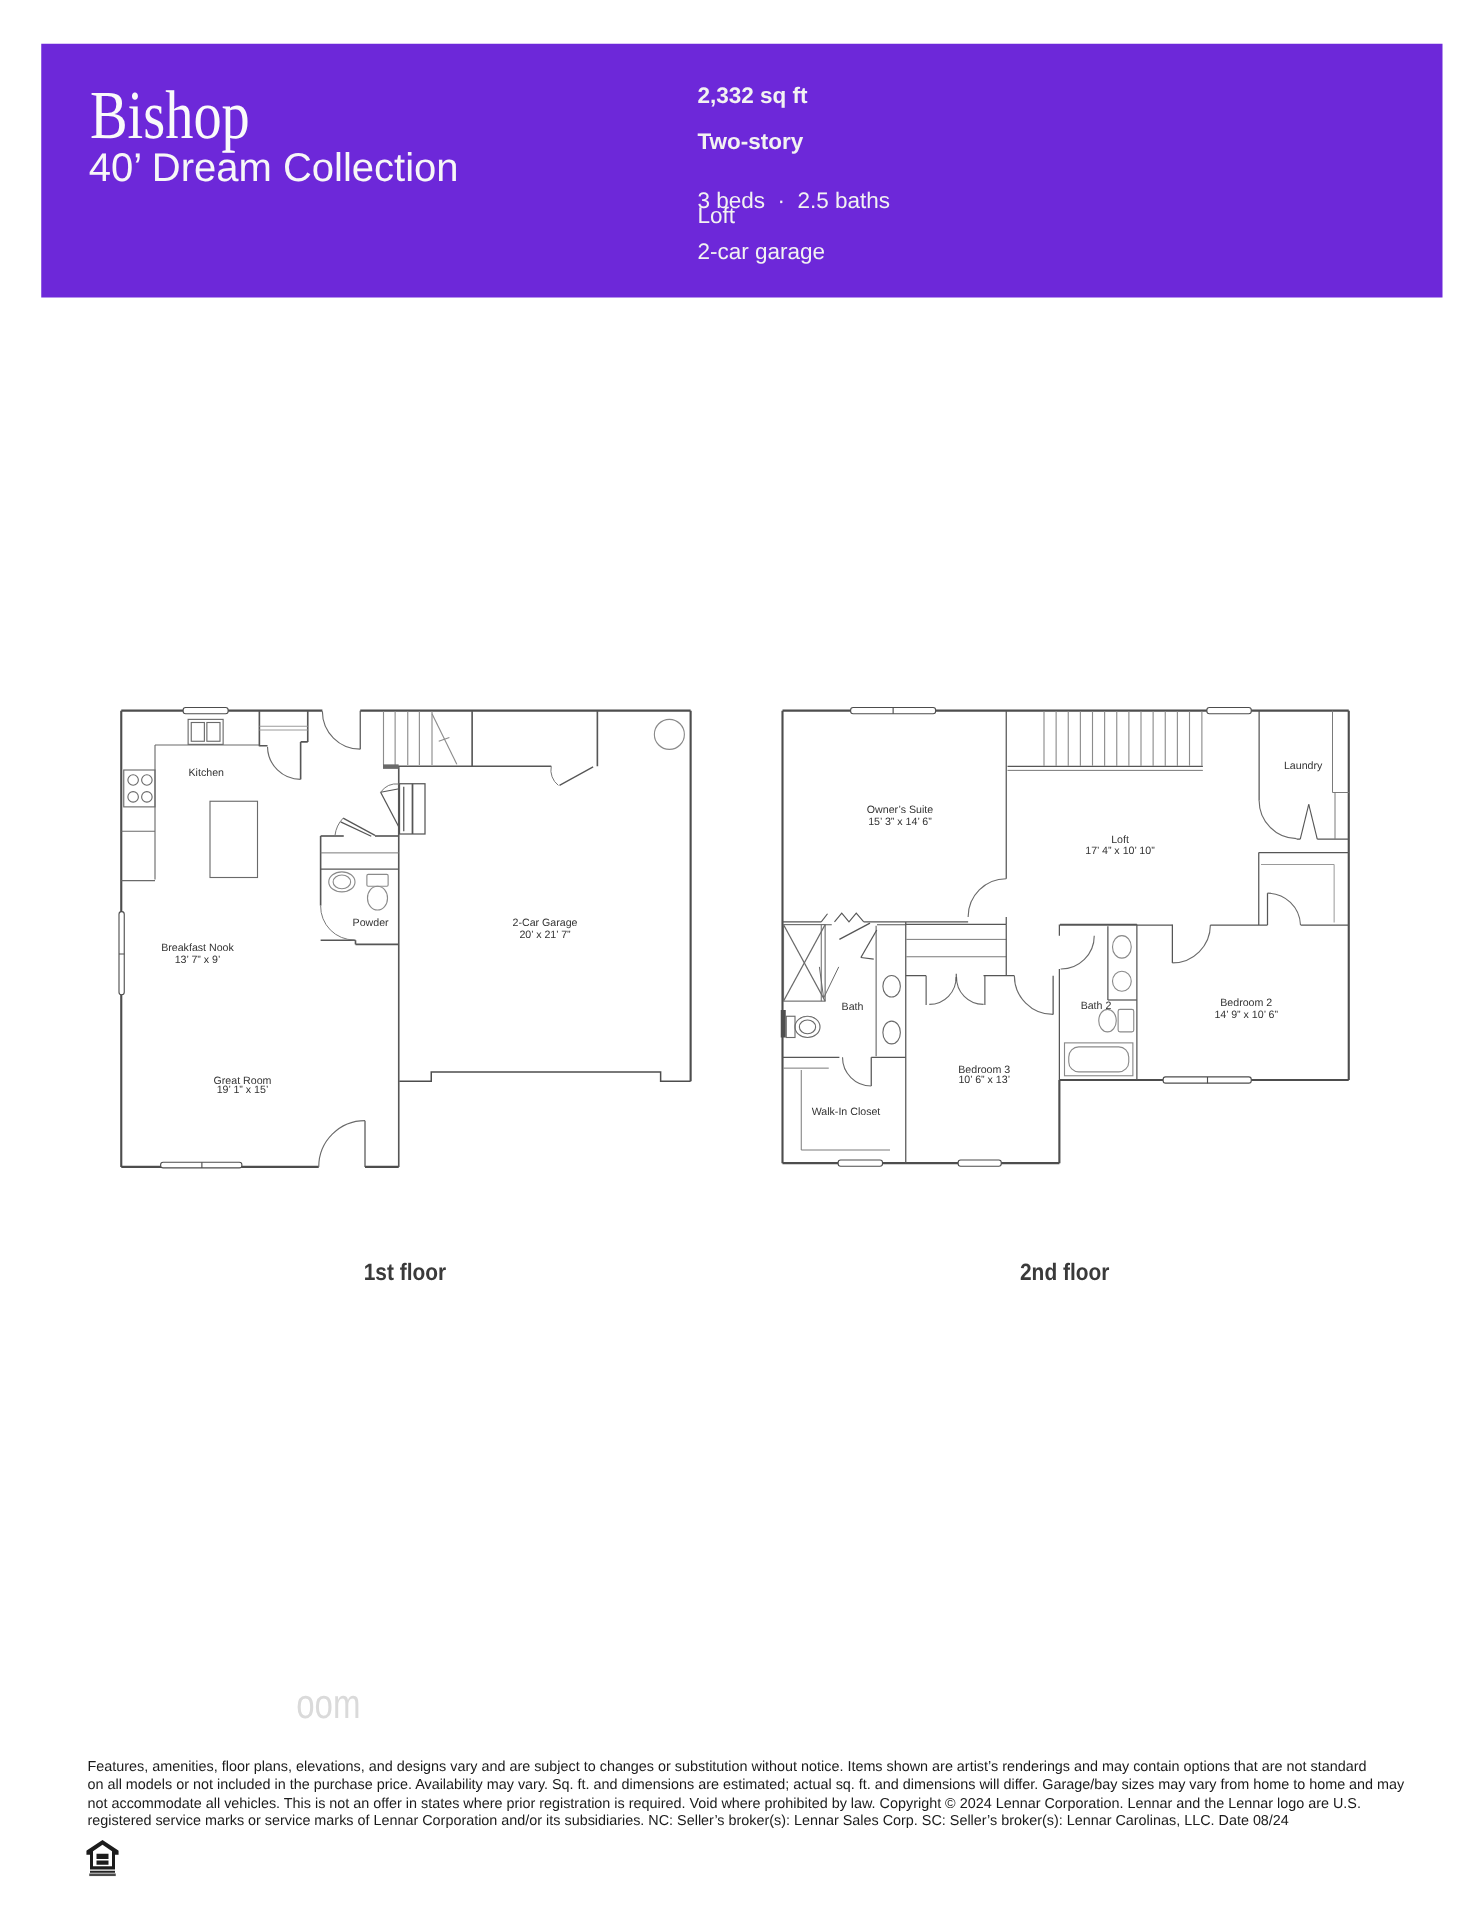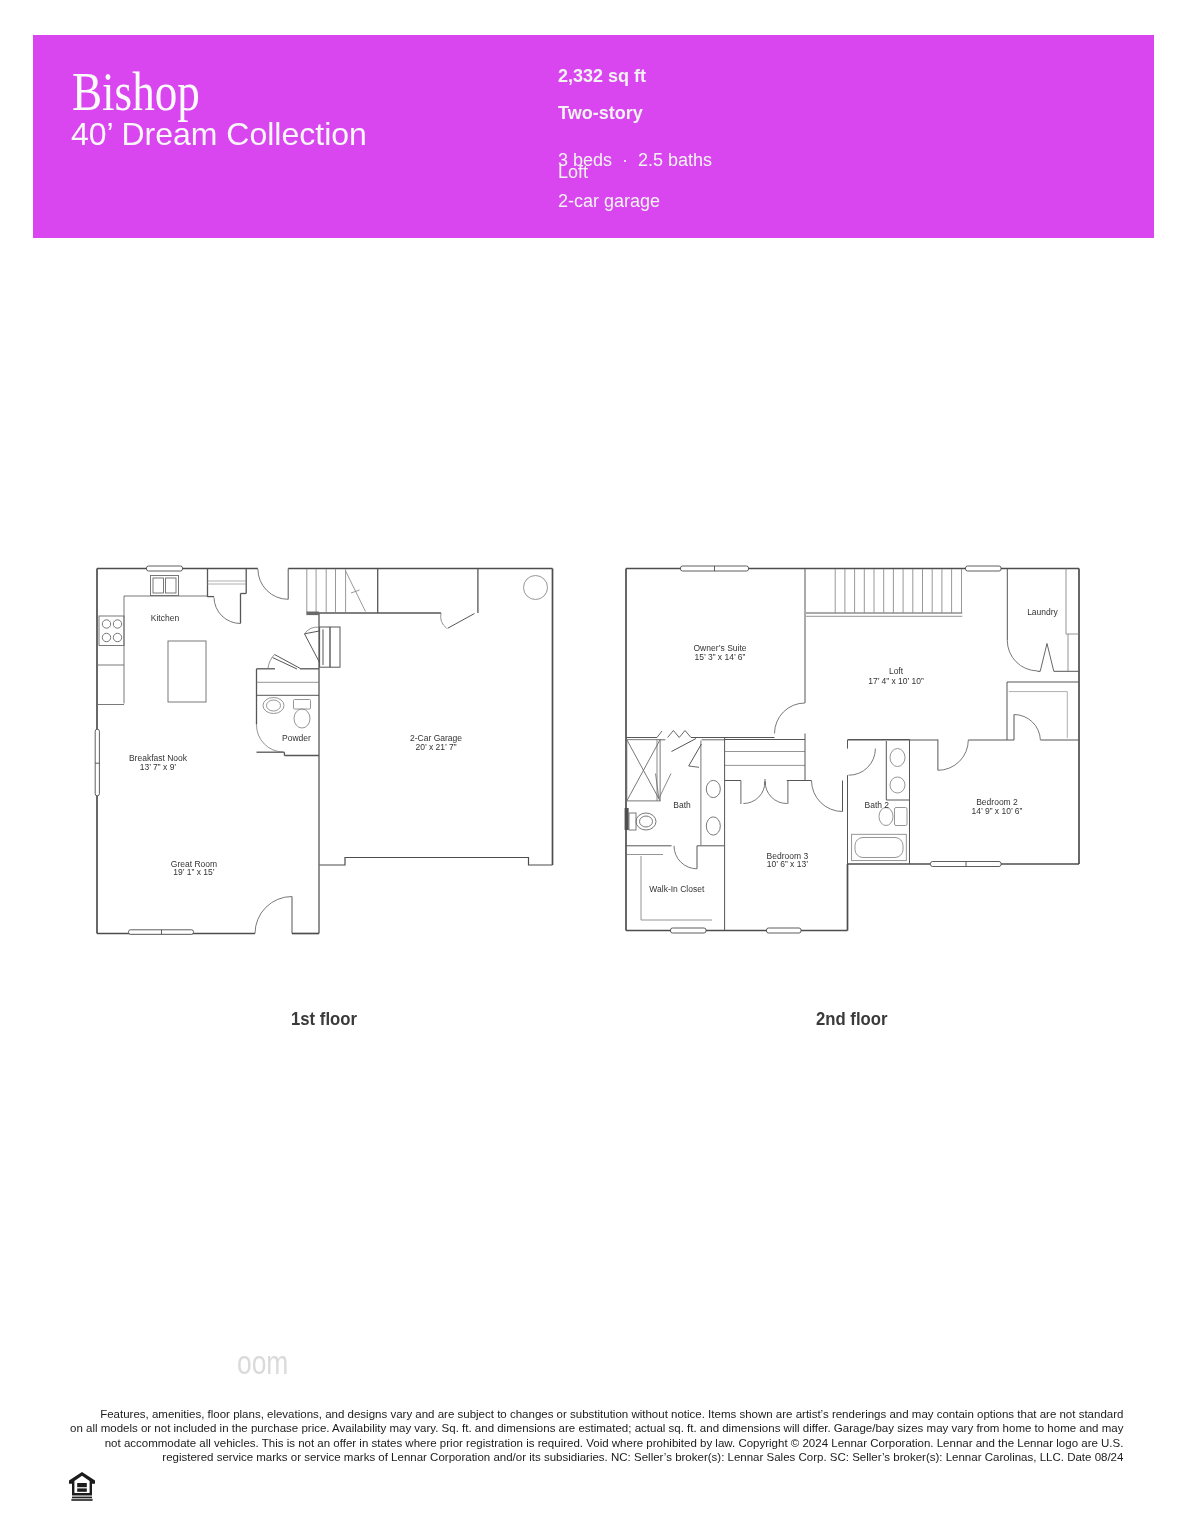--- a/index.html
+++ b/index.html
@@ -1,27 +1,27 @@
 <!DOCTYPE html>
 <html><head>
 <meta charset="utf-8">
 <style>
   html,body{margin:0;padding:0;background:#fff;}
   body{width:1187px;height:1536px;position:relative;overflow:hidden;
        font-family:"Liberation Sans",sans-serif;}
-  .hdr{position:absolute;left:33px;top:35px;width:1121px;height:203px;background:#d946ef;}
+  .hdr{position:absolute;left:33px;top:35px;width:1121px;height:203px;background:#6d28d9;}
   .title{position:absolute;left:39px;top:28.5px;font-family:"Liberation Serif",serif;
          font-size:55px;line-height:55px;color:#fafafa;transform:scaleX(0.82);transform-origin:left;}
   .subtitle{position:absolute;left:38px;top:87px;font-size:32px;line-height:24px;color:#f7f7f7;}
   .info{position:absolute;left:525px;top:0;color:#f2f2f2;font-size:18px;}
   .info div{position:absolute;white-space:nowrap;}
   .floorlbl{position:absolute;font-weight:bold;font-size:19px;line-height:19px;
             color:#3a3a3a;transform:scaleX(0.88);transform-origin:left;}
   .disc{position:absolute;left:70px;top:1407px;font-size:11.5px;
-        line-height:14.3px;color:#1b1b1b;white-space:nowrap;text-align:right;}
+        line-height:14.3px;color:#1b1b1b;white-space:nowrap;}
   .wm{position:absolute;left:237px;top:1346px;font-size:33px;line-height:33px;color:#dadada;transform:scaleX(0.8);transform-origin:left;}
   svg text{font-family:"Liberation Sans",sans-serif;font-size:8.5px;fill:#333;}
 </style>
 </head>
 <body>
   <div class="hdr">
     <div class="title">Bishop</div>
     <div class="subtitle">40’ Dream Collection</div>
     <div class="info">
       <div style="top:31px;font-weight:bold;">2,332 sq ft</div>

